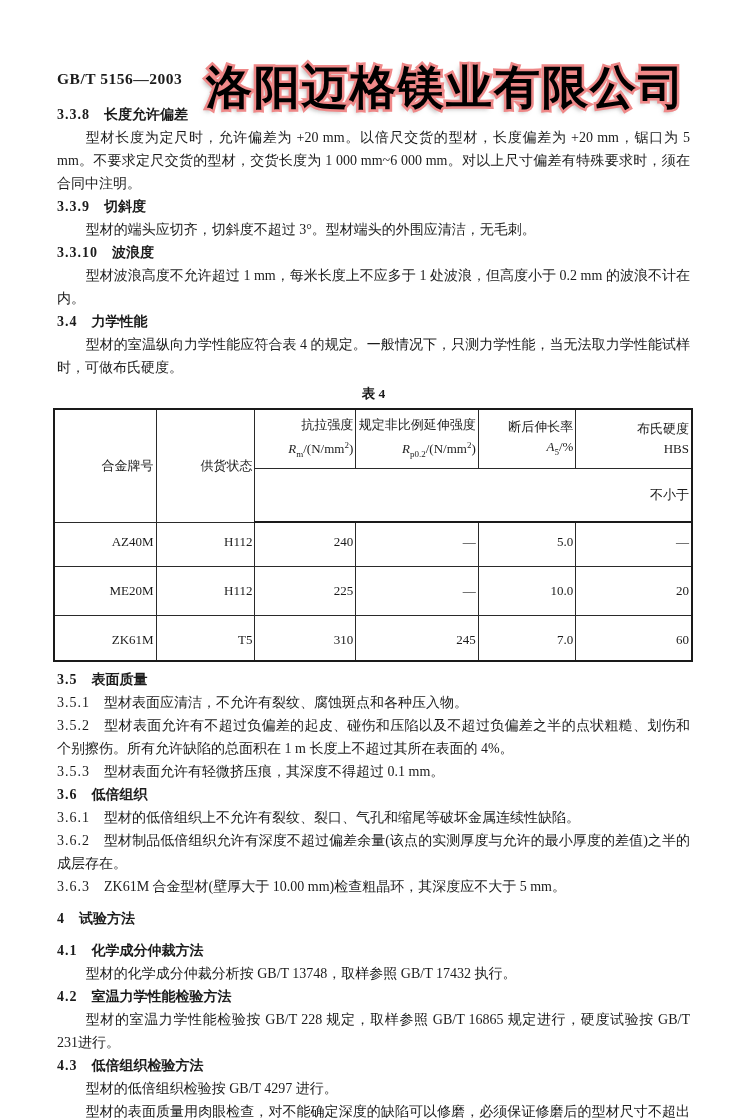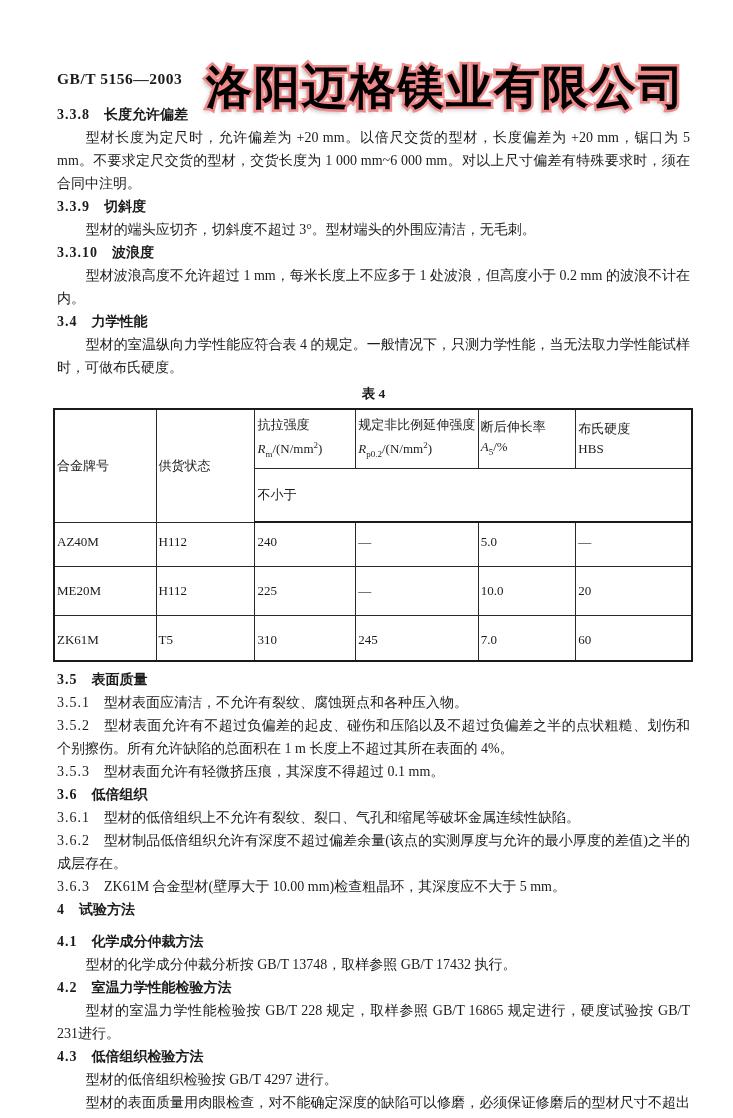--- a/index.html
+++ b/index.html
@@ -22,30 +22,30 @@
   .watermark::before{
     content:attr(data-text);position:absolute;left:0;top:0;z-index:-1;
     color:#ef8888;-webkit-text-stroke:5px #ef8888;
     text-shadow:-3px 3px 4px rgba(130,130,130,.55);
   }
   .blk{font-size:14px;line-height:23px;text-align:justify;margin:0;}
   .hd{font-weight:700;}
   .lb{margin-right:14px;letter-spacing:1px;}
   .clause .lb{font-weight:400;}
   .para{text-indent:2.05em;}
-  .chapter{font-weight:700;margin-bottom:9px;}
+  .chapter{font-weight:700;margin-top:9px;margin-bottom:9px;}
   .tbl-caption{
     text-align:center;font-weight:700;font-size:13.5px;line-height:20px;margin:5px 0 4px 0;
   }
   table.spec{
     width:640px;margin-left:-4px;border-collapse:collapse;table-layout:fixed;
     font-size:13px;border:2px solid #1a1a1a;
   }
   table.spec th,table.spec td{
-    border:1px solid #2a2a2a;text-align:left;font-weight:400;padding:14px 2px;
+    border:1px solid #2a2a2a;text-align:right;font-weight:400;padding:14px 2px;
   }
   table.spec thead tr.hrow1 th{height:52px;line-height:20px;padding-top:3px;padding-bottom:3px;}
   table.spec thead th.span2{height:auto;}
   table.spec thead tr.hrow2 th{height:24px;line-height:24px;border-bottom:2px solid #1a1a1a;margin-top:7px;}
   table.spec tbody td{height:20px;line-height:20px;}
   table.spec tbody tr:first-child td{padding-top:9px;}
   table.spec tbody tr:last-child td{padding-bottom:10px;}
   table.spec sub{font-size:9px;}
   table.spec sup{font-size:9px;}
   table.spec i{font-family:"Liberation Serif","DejaVu Serif",serif;}

